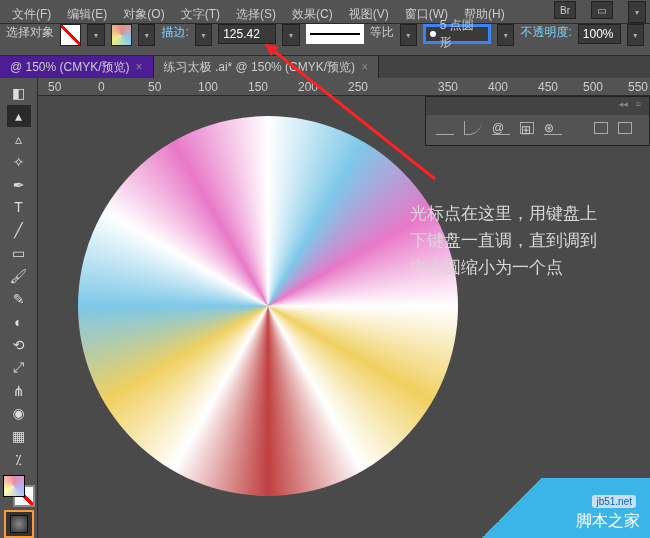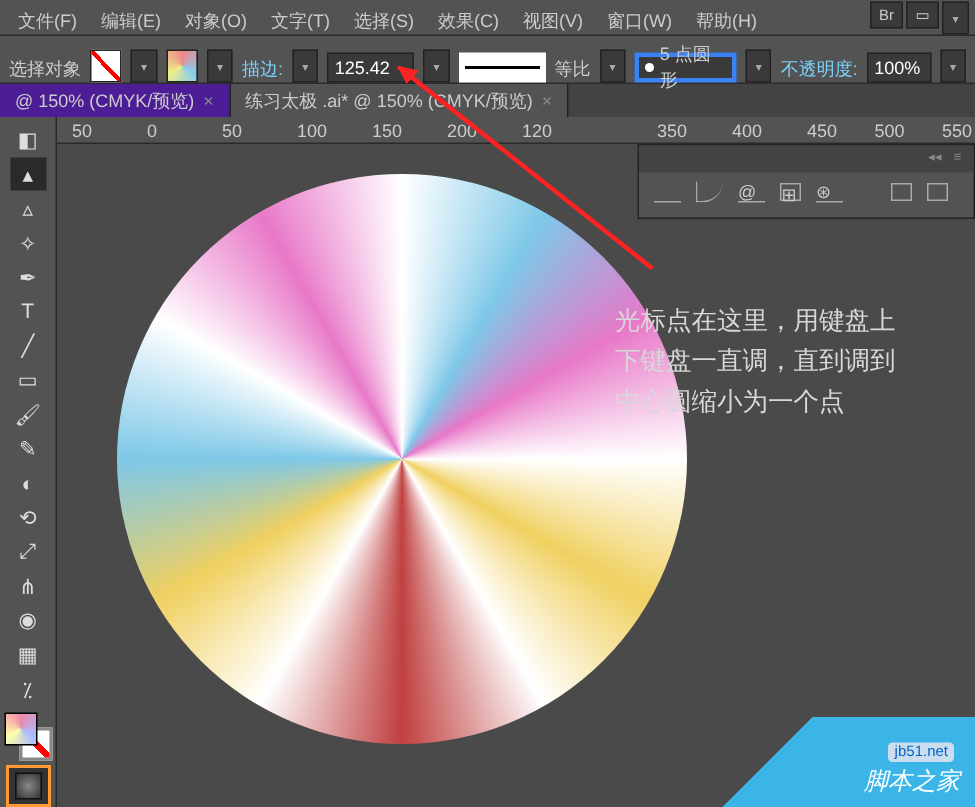--- a/index.html
+++ b/index.html
@@ -1,21 +1,21 @@
 <!DOCTYPE html>
 <html><head>
 <meta charset="utf-8">
 <style>
 *{margin:0;padding:0;box-sizing:border-box;font-family:"Microsoft YaHei",sans-serif;font-size:12px;color:#ccc}
 body{background:#4a4a4a;width:650px;height:538px;overflow:hidden;position:relative}
 .menubar{background:#535353;height:24px;display:flex;align-items:flex-end;padding:0 4px;border-bottom:1px solid #2a2a2a}
 .menubar span{padding:0 8px;cursor:default}
-.menu-right{margin-left:auto;display:flex;gap:2px}
+.menu-right{margin-left:auto;display:flex;gap:15px}
 .menu-btn{width:22px;height:18px;background:#3a3a3a;border:1px solid #222;display:flex;align-items:center;justify-content:center;font-size:10px}
-.optbar{background:#535353;height:32px;display:flex;align-items:flex-end;padding:0 6px;gap:6px;border-bottom:1px solid #2a2a2a}
+.optbar{background:#535353;height:32px;display:flex;align-items:flex-start;padding:0 6px;gap:6px;border-bottom:1px solid #2a2a2a}
 .opt-label{color:#ccc;white-space:nowrap}
 .opt-label.orange{color:#7dd3fc}
 .swatch{width:22px;height:22px;border:1px solid #222;background:#fff;position:relative}
 .swatch.nofill::after{content:"";position:absolute;left:0;top:0;right:0;bottom:0;background:linear-gradient(to top right,transparent 45%,red 45%,red 55%,transparent 55%)}
 .dd{width:18px;height:22px;background:#3a3a3a;border:1px solid #222;display:flex;align-items:center;justify-content:center}
 .dd::after{content:"▾";font-size:8px;color:#aaa}
 .numbox{width:60px;height:20px;background:#3a3a3a;border:1px solid #222;display:flex;align-items:center;padding:0 4px;color:#fff}
 .stroke-prev{width:60px;height:20px;background:#fff;display:flex;align-items:center;justify-content:center}
 .stroke-prev::before{content:"";width:50px;height:2px;background:#000}
 .wide-sel{height:20px;background:#3a3a3a;border:3px solid #3b82f6;display:flex;align-items:center;padding:0 4px;gap:4px}
@@ -39,21 +39,21 @@
 .artwork{position:absolute;left:40px;top:20px;width:380px;height:380px;border-radius:50%;background:conic-gradient(from 270deg,#7ec8e8,#fff,#e878c8,#fff,#7ec8e8,#e878c8,#fff,#f0d060,#fff,#c04040,#fff,#f0d060,#7ec8e8)}
 .panel{position:absolute;right:0;top:96px;width:225px;height:50px;background:#535353;border:1px solid #222}
 .panel-tabs{height:18px;background:#434343;display:flex;justify-content:flex-end;padding:0 4px}
 .panel-tabs span{font-size:9px;color:#888;padding:2px 4px}
 .panel-body{display:flex;gap:10px;padding:6px 10px;align-items:center}
 .picon{width:18px;height:14px;border-bottom:1px solid #aaa;position:relative}
 .annotation{position:absolute;right:40px;top:200px;width:200px;color:#d8d8d8;font-size:17px;line-height:1.6}
 .arrow{position:absolute;left:265px;top:44px;width:180px;height:140px;pointer-events:none}
 .watermark{position:absolute;right:0;bottom:0;width:180px;height:60px}
 .wm-bg{position:absolute;inset:0;background:linear-gradient(135deg,transparent 30%,#3bb5e8 30%)}
-.wm-txt{position:absolute;right:10px;bottom:6px;color:#fff;font-size:16px;font-style:italic}
+.wm-txt{position:absolute;right:10px;bottom:6px;color:#fff;font-size:16px;}
 .wm-url{position:absolute;right:14px;bottom:30px;color:#06c;font-size:10px;background:#cde;padding:1px 4px;border-radius:3px}
 .sq{width:14px;height:12px;border:1px solid #aaa}
 </style>
 </head>
 <body>
 
 <div class="menubar">
   <span>文件(F)</span>
   <span>编辑(E)</span>
   <span>对象(O)</span>
@@ -98,21 +98,21 @@
   <div class="tab active"><span>练习太极     .ai* @ 150% (CMYK/预览)</span><span class="x">×</span></div>
 </div>
 
 <div class="ruler-h">
   <span style="left:10px">50</span>
   <span style="left:60px">0</span>
   <span style="left:110px">50</span>
   <span style="left:160px">100</span>
   <span style="left:210px">150</span>
   <span style="left:260px">200</span>
-  <span style="left:310px">120</span>
+  <span style="left:310px">250</span>
   <span style="left:400px">350</span>
   <span style="left:450px">400</span>
   <span style="left:500px">450</span>
   <span style="left:545px">500</span>
   <span style="left:590px">550</span>
 </div>
 
 <div class="toolbar">
   <div class="tool">◧</div>
   <div class="tool sel">▴</div>

